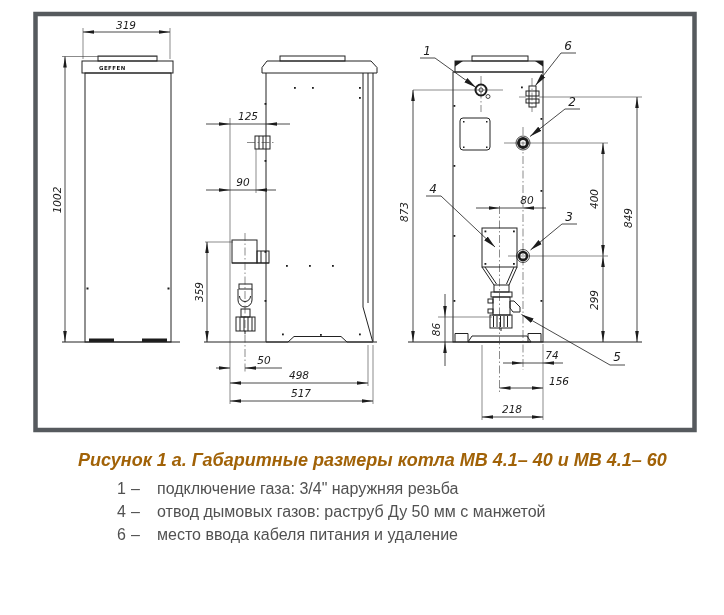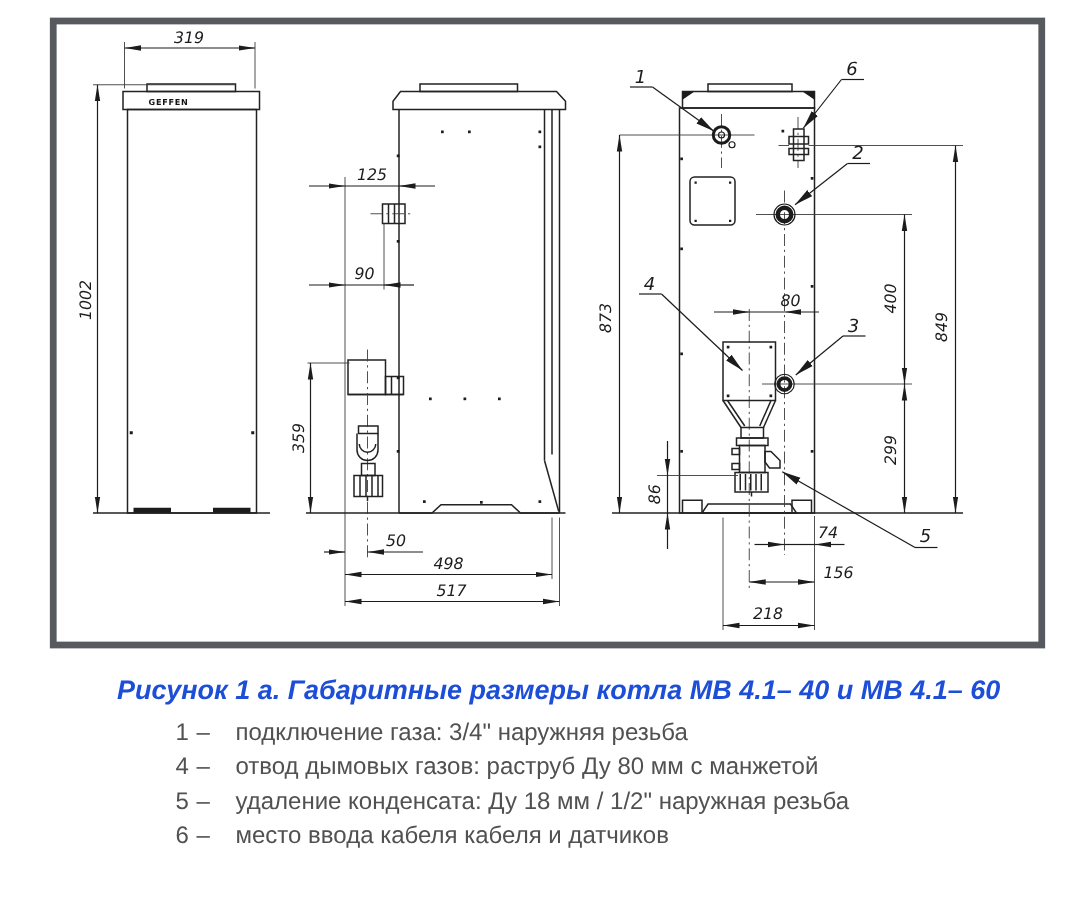--- a/index.html
+++ b/index.html
@@ -4,21 +4,21 @@
 <style>
   html,body{margin:0;padding:0;background:#ffffff;}
   .page{position:relative;width:724px;height:615px;background:#ffffff;overflow:hidden;
         font-family:"Liberation Sans",sans-serif;}
   .drawing{position:absolute;left:0;top:0;}
   svg text{font-family:"DejaVu Sans",sans-serif;}
   svg .dtx{font-size:10.5px;font-style:italic;fill:#1c1c1c;}
   svg .ctx{font-size:12px;font-style:italic;fill:#1c1c1c;}
   svg .brand{font-size:5.4px;font-weight:bold;letter-spacing:.5px;fill:#141414;font-style:normal;}
   .caption{position:absolute;left:78px;top:450px;font-size:18px;font-weight:bold;font-style:italic;
-           color:#1d4ed8;white-space:nowrap;}
+           color:#a16207;white-space:nowrap;}
   .legend{position:absolute;left:0;top:477px;width:724px;color:#515151;font-size:16px;}
   .legend-row{height:23px;line-height:23px;padding-left:117px;white-space:nowrap;}
   .legend-num{display:inline-block;width:14px;}
   .legend-dash{display:inline-block;width:26px;}
 </style>
 </head>
 <body>
 
 <div class="page">
 
@@ -298,23 +298,20 @@
   </g>
 </svg>
 
 <div class="caption">Рисунок 1 а. Габаритные размеры котла МВ 4.1– 40 и МВ 4.1– 60</div>
 
 <div class="legend">
   <div class="legend-row">
     <span class="legend-num">1</span><span class="legend-dash">–</span><span>подключение газа: 3/4" наружняя резьба</span>
   </div>
   <div class="legend-row">
-    <span class="legend-num">4</span><span class="legend-dash">–</span><span>отвод дымовых газов: раструб Ду 80 мм с манжетой</span>
+    <span class="legend-num">4</span><span class="legend-dash">–</span><span>отвод дымовых газов: раструб Ду 50 мм с манжетой</span>
   </div>
   <div class="legend-row">
-    <span class="legend-num">5</span><span class="legend-dash">–</span><span>удаление конденсата: Ду 18 мм / 1/2" наружная резьба</span>
-  </div>
-  <div class="legend-row">
-    <span class="legend-num">6</span><span class="legend-dash">–</span><span>место ввода кабеля кабеля и датчиков</span>
+    <span class="legend-num">6</span><span class="legend-dash">–</span><span>место ввода кабеля питания и удаление</span>
   </div>
 </div>
 
 </div>
 
 </body></html>

